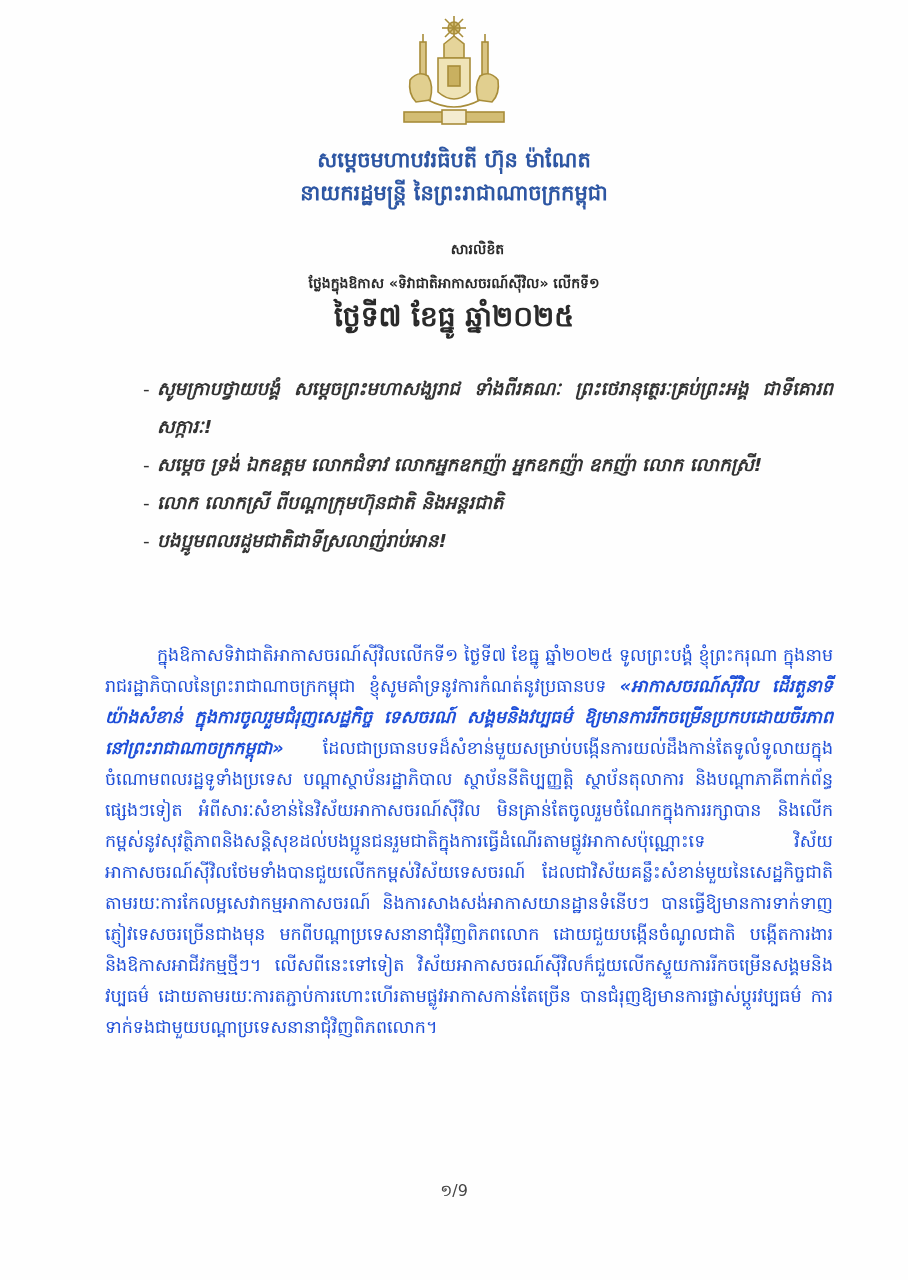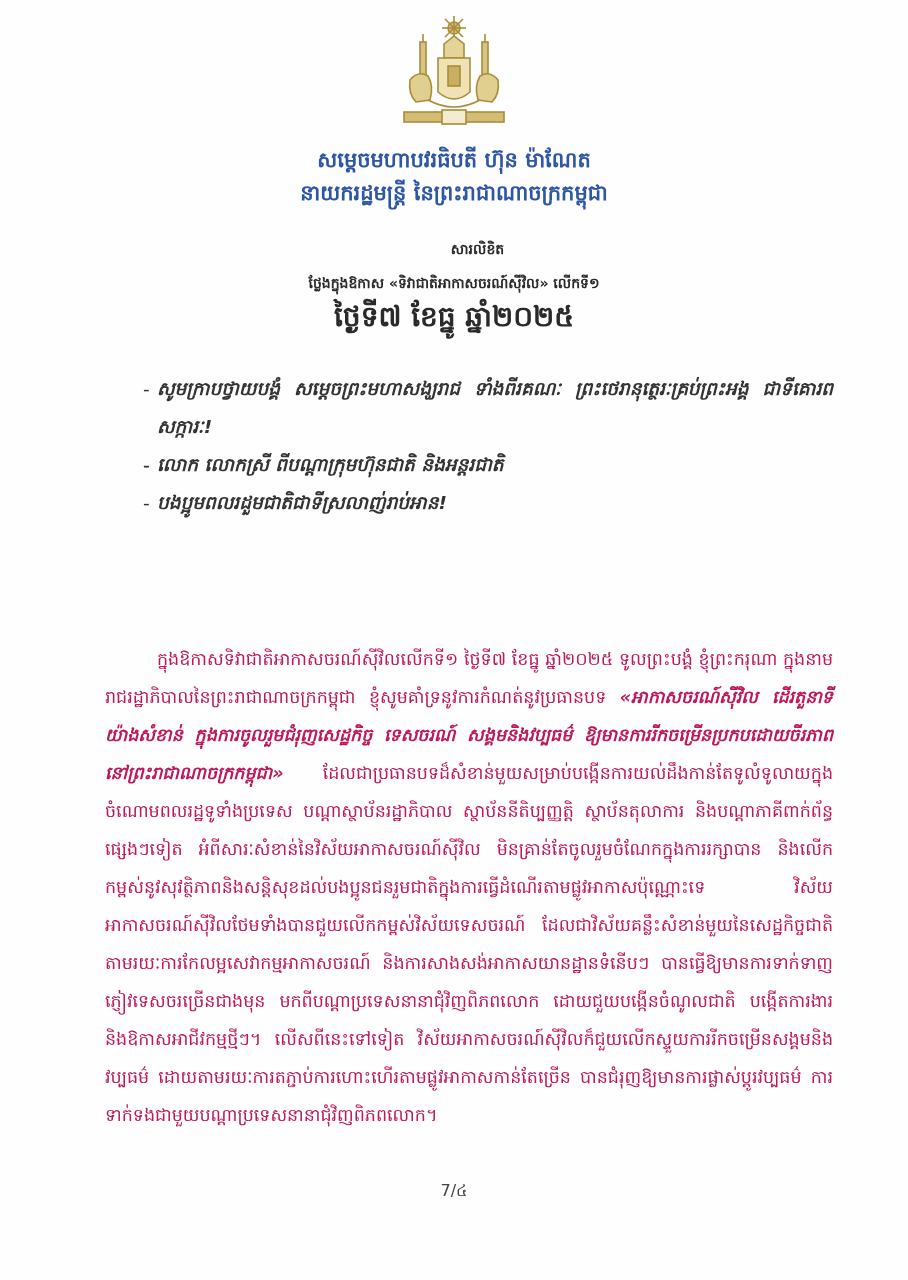--- a/index.html
+++ b/index.html
@@ -13,21 +13,21 @@
 
     .titles { position: absolute; left: 0; top: 232px; width: 908px; text-align: center; color: #2a2a2a; font-weight: bold; }
     .titles .t1 { font-size: 14px; line-height: 34px; padding-left: 47px; }
     .titles .t2 { font-size: 14px; line-height: 34px; }
     .titles .t3 { font-size: 28px; line-height: 34px; }
 
     .salutations { position: absolute; left: 143px; top: 370px; width: 690px; font-style: italic; font-weight: bold; font-size: 18.5px; color: #333; }
     .sal { position: relative; padding-left: 14px; line-height: 38px; text-align: justify; }
     .sal .dash { position: absolute; left: 0; top: 0; font-style: normal; font-weight: normal; }
 
-    .body-text { position: absolute; left: 105px; top: 640px; width: 728px; font-size: 17.5px; line-height: 38px; text-align: justify; color: #be185d; text-indent: 52px; }
+    .body-text { position: absolute; left: 105px; top: 640px; width: 728px; font-size: 17.5px; line-height: 31px; text-align: justify; color: #1d4ed8; text-indent: 52px; }
     .body-text em { font-weight: bold; font-style: italic; }
 
     .page-num { position: absolute; left: 0; top: 1180px; width: 908px; text-align: center; font-size: 16px; color: #444; }
   </style>
 </head>
 <body>
 
 <div class="page">
 
   <svg class="emblem" viewBox="0 0 112 116">
@@ -62,27 +62,28 @@
     <div class="t3">ថ្ងៃទី៧ ខែធ្នូ ឆ្នាំ២០២៥</div>
   </div>
 
   <div class="salutations">
     <div class="sal">
       <span class="dash">-</span>
       <span>សូមក្រាបថ្វាយបង្គំ សម្តេចព្រះមហាសង្ឃរាជ ទាំងពីរគណៈ ព្រះថេរានុត្ថេរៈគ្រប់ព្រះអង្គ ជាទីគោរពសក្ការៈ!</span>
     </div>
     <div class="sal">
       <span class="dash">-</span>
+      <span>សម្តេច ទ្រង់ ឯកឧត្តម លោកជំទាវ លោកអ្នកឧកញ៉ា អ្នកឧកញ៉ា ឧកញ៉ា លោក លោកស្រី!</span>
     </div>
     <div class="sal">
       <span class="dash">-</span>
       <span>លោក លោកស្រី ពីបណ្តាក្រុមហ៊ុនជាតិ និងអន្តរជាតិ</span>
     </div>
     <div class="sal">
       <span class="dash">-</span>
       <span>បងប្អូមពលរដួមជាតិជាទីស្រលាញ់រាប់អាន!</span>
     </div>
   </div>
 
   <div class="body-text"><span>ក្នុងឱកាសទិវាជាតិអាកាសចរណ៍ស៊ីវិលលើកទី១ ថ្ងៃទី៧ ខែធ្នូ ឆ្នាំ២០២៥ ទូលព្រះបង្គំ ខ្ញុំព្រះករុណា ក្នុងនាមរាជរដ្ឋាភិបាលនៃព្រះរាជាណាចក្រកម្ពុជា ខ្ញុំសូមគាំទ្រនូវការកំណត់នូវប្រធានបទ </span><em>«អាកាសចរណ៍ស៊ីវិល ដើរតួនាទីយ៉ាងសំខាន់ ក្នុងការចូលរួមជំរុញសេដ្ឋកិច្ច ទេសចរណ៍ សង្គមនិងវប្បធម៌ ឱ្យមានការរីកចម្រើនប្រកបដោយចីរភាព នៅព្រះរាជាណាចក្រកម្ពុជា»</em><span> ដែលជាប្រធានបទដ៏សំខាន់មួយសម្រាប់បង្កើនការយល់ដឹងកាន់តែទូលំទូលាយក្នុងចំណោមពលរដ្ឋទូទាំងប្រទេស បណ្តាស្ថាប័នរដ្ឋាភិបាល ស្ថាប័ននីតិប្បញ្ញត្តិ ស្ថាប័នតុលាការ និងបណ្តាភាគីពាក់ព័ន្ធផ្សេងៗទៀត អំពីសារៈសំខាន់នៃវិស័យអាកាសចរណ៍ស៊ីវិល មិនគ្រាន់តែចូលរួមចំណែកក្នុងការរក្សាបាន និងលើកកម្ពស់នូវសុវត្ថិភាពនិងសន្តិសុខដល់បងប្អូនជនរួមជាតិក្នុងការធ្វើដំណើរតាមផ្លូវអាកាសប៉ុណ្ណោះទេ វិស័យអាកាសចរណ៍ស៊ីវិលថែមទាំងបានជួយលើកកម្ពស់វិស័យទេសចរណ៍ ដែលជាវិស័យគន្លឹះសំខាន់មួយនៃសេដ្ឋកិច្ចជាតិ តាមរយៈការកែលម្អសេវាកម្មអាកាសចរណ៍ និងការសាងសង់អាកាសយានដ្ឋានទំនើបៗ បានធ្វើឱ្យមានការទាក់ទាញភ្ញៀវទេសចរច្រើនជាងមុន មកពីបណ្តាប្រទេសនានាជុំវិញពិភពលោក ដោយជួយបង្កើនចំណូលជាតិ បង្កើតការងារ និងឱកាសអាជីវកម្មថ្មីៗ។ លើសពីនេះទៅទៀត វិស័យអាកាសចរណ៍ស៊ីវិលក៏ជួយលើកស្ទួយការរីកចម្រើនសង្គមនិងវប្បធម៌ ដោយតាមរយៈការតភ្ជាប់ការហោះហើរតាមផ្លូវអាកាសកាន់តែច្រើន បានជំរុញឱ្យមានការផ្លាស់ប្តូរវប្បធម៌ ការទាក់ទងជាមួយបណ្តាប្រទេសនានាជុំវិញពិភពលោក។</span></div>
 
-  <div class="page-num">7/៤</div>
+  <div class="page-num">១/9</div>
 </div>
 
 </body></html>

